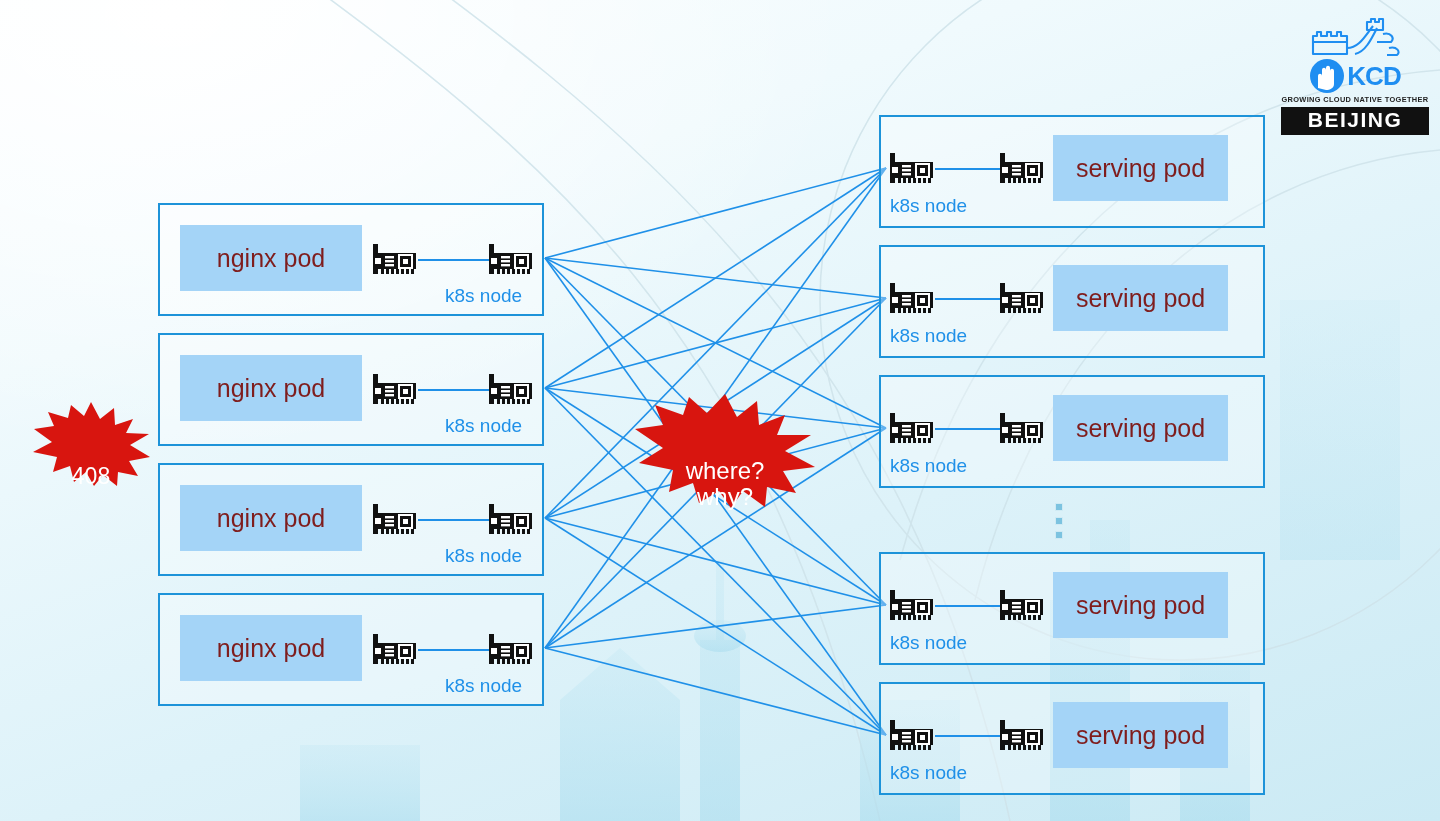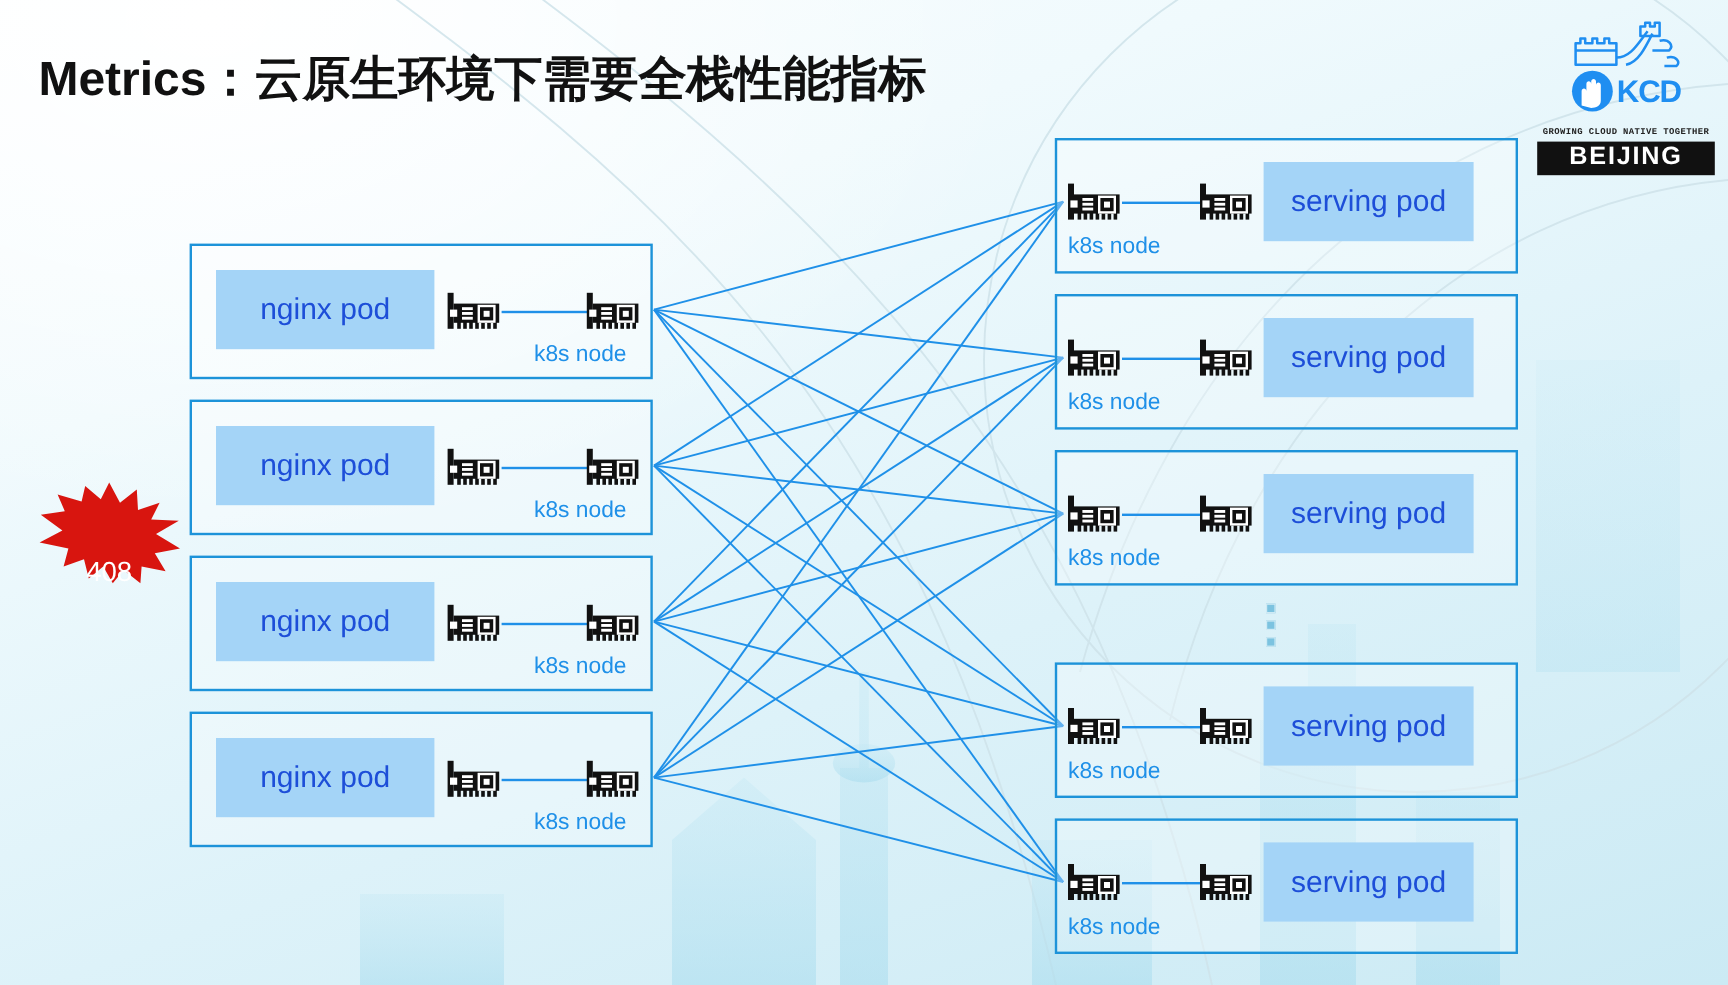--- a/index.html
+++ b/index.html
@@ -60,22 +60,22 @@
     color: #1f8ef1;
     letter-spacing: -1px;
     line-height: 1;
     font-family: "Liberation Sans", sans-serif;
   }
   #kcd-tagline {
     font-size: 7.4px;
     font-weight: 700;
     color: #222;
     letter-spacing: 0.35px;
-    margin-top: 13px;
-    font-family: Liberation Mono, monospace;
+    margin-top: 1px;
+    font-family: Liberation Sans, sans-serif;
   }
   #kcd-city {
     margin-top: 3px;
     background: #111111;
     color: #ffffff;
     font-size: 21px;
     font-weight: 700;
     letter-spacing: 1.5px;
     padding: 1px 0 3px;
     font-family: "Liberation Sans", sans-serif;
@@ -97,21 +97,21 @@
   }
   .pod-chip {
     position: absolute;
     background: #a4d4f7;
     display: flex;
     align-items: center;
     box-sizing: border-box;
   }
   .pod-label {
     font-size: 25px;
-    color: #1d4ed8;
+    color: #7f1d1d;
     font-family: "Liberation Sans", sans-serif;
     white-space: nowrap;
   }
   .node-label {
     position: absolute;
     font-size: 19px;
     color: #1f90e8;
     font-family: "Liberation Sans", sans-serif;
     white-space: nowrap;
   }
@@ -193,21 +193,20 @@
       <ellipse cx="720" cy="636" rx="26" ry="16"></ellipse>
       <path d="M 560 821 L 560 700 L 620 648 L 680 700 L 680 821 Z"></path>
       <path d="M 1050 821 L 1050 600 L 1090 600 L 1090 520 L 1130 520 L 1130 821 Z"></path>
       <path d="M 1180 821 L 1180 660 L 1250 660 L 1250 821 Z"></path>
       <path d="M 300 821 L 300 745 L 420 745 L 420 821 Z"></path>
       <path d="M 860 821 L 860 700 L 960 700 L 960 821 Z"></path>
       <path d="M 1280 380 L 1280 300 L 1400 300 L 1400 560 L 1280 560 Z" opacity="0.5"></path>
     </g>
   </svg>
 
-  <div id="title">Metrics：云原生环境下需要全栈性能指标</div>
 
   <div id="kcd-logo">
     <svg id="kcd-wall" width="104" height="46" viewBox="0 0 104 46">
       <g fill="none" stroke="#1f8ef1" stroke-width="2.1" stroke-linejoin="round">
         <path d="M10 40 L10 22 L14 22 L14 18 L18 18 L18 22 L24 22 L24 18 L28 18 L28 22 L34 22 L34 18 L38 18 L38 22 L44 22 L44 40 Z"></path>
         <path d="M10 28 L44 28"></path>
         <path d="M44 34 C 56 34, 62 22, 70 12"></path>
         <path d="M52 40 C 62 38, 68 26, 74 14"></path>
         <path d="M64 16 L64 8 L68 8 L68 5 L72 5 L72 8 L76 8 L76 5 L80 5 L80 16 Z"></path>
         <path d="M80 20 C 88 18, 92 24, 88 28 L 74 28"></path>
@@ -638,15 +637,24 @@
     <div class="node-label" style="left:9px; top:78px;">k8s node</div>
   </div>
 
   <div class="burst" id="burst-408" style="left:30px; top:400px; width:122px; height:88px;">
     <svg style="position:absolute; left:0; top:0;" width="122" height="88" viewBox="0 0 122 88">
       <polygon fill="#d8150f" points="61,2 70,19 84,8 85,25 103,19 96,33 119,34 100,45 120,57 99,61 108,76 88,72 87,86 73,75 64,86 56,72 44,82 40,66 23,72 27,57 3,52 22,42 4,29 24,26 18,12 38,18 41,5 54,16"></polygon>
     </svg>
     <span class="burst-text">408</span>
   </div>
 
+  <div class="burst" id="burst-where" style="left:633px; top:391px; width:184px; height:118px;">
+    <svg style="position:absolute; left:0; top:0;" width="184" height="118" viewBox="0 0 184 118">
+      <polygon fill="#d8150f" points="92,3 104,26 124,10 126,34 152,24 144,44 178,44 152,60 182,76 150,80 163,102 134,96 132,116 110,100 98,117 86,100 66,112 60,92 36,101 40,79 6,72 30,57 2,38 30,34 22,14 50,24 56,6 74,22"></polygon>
+    </svg>
+    <span class="burst-text">
+      <span>where?</span><br>
+      <span>why?</span>
+    </span>
+  </div>
 
 
 </div>
 
 </body></html>

